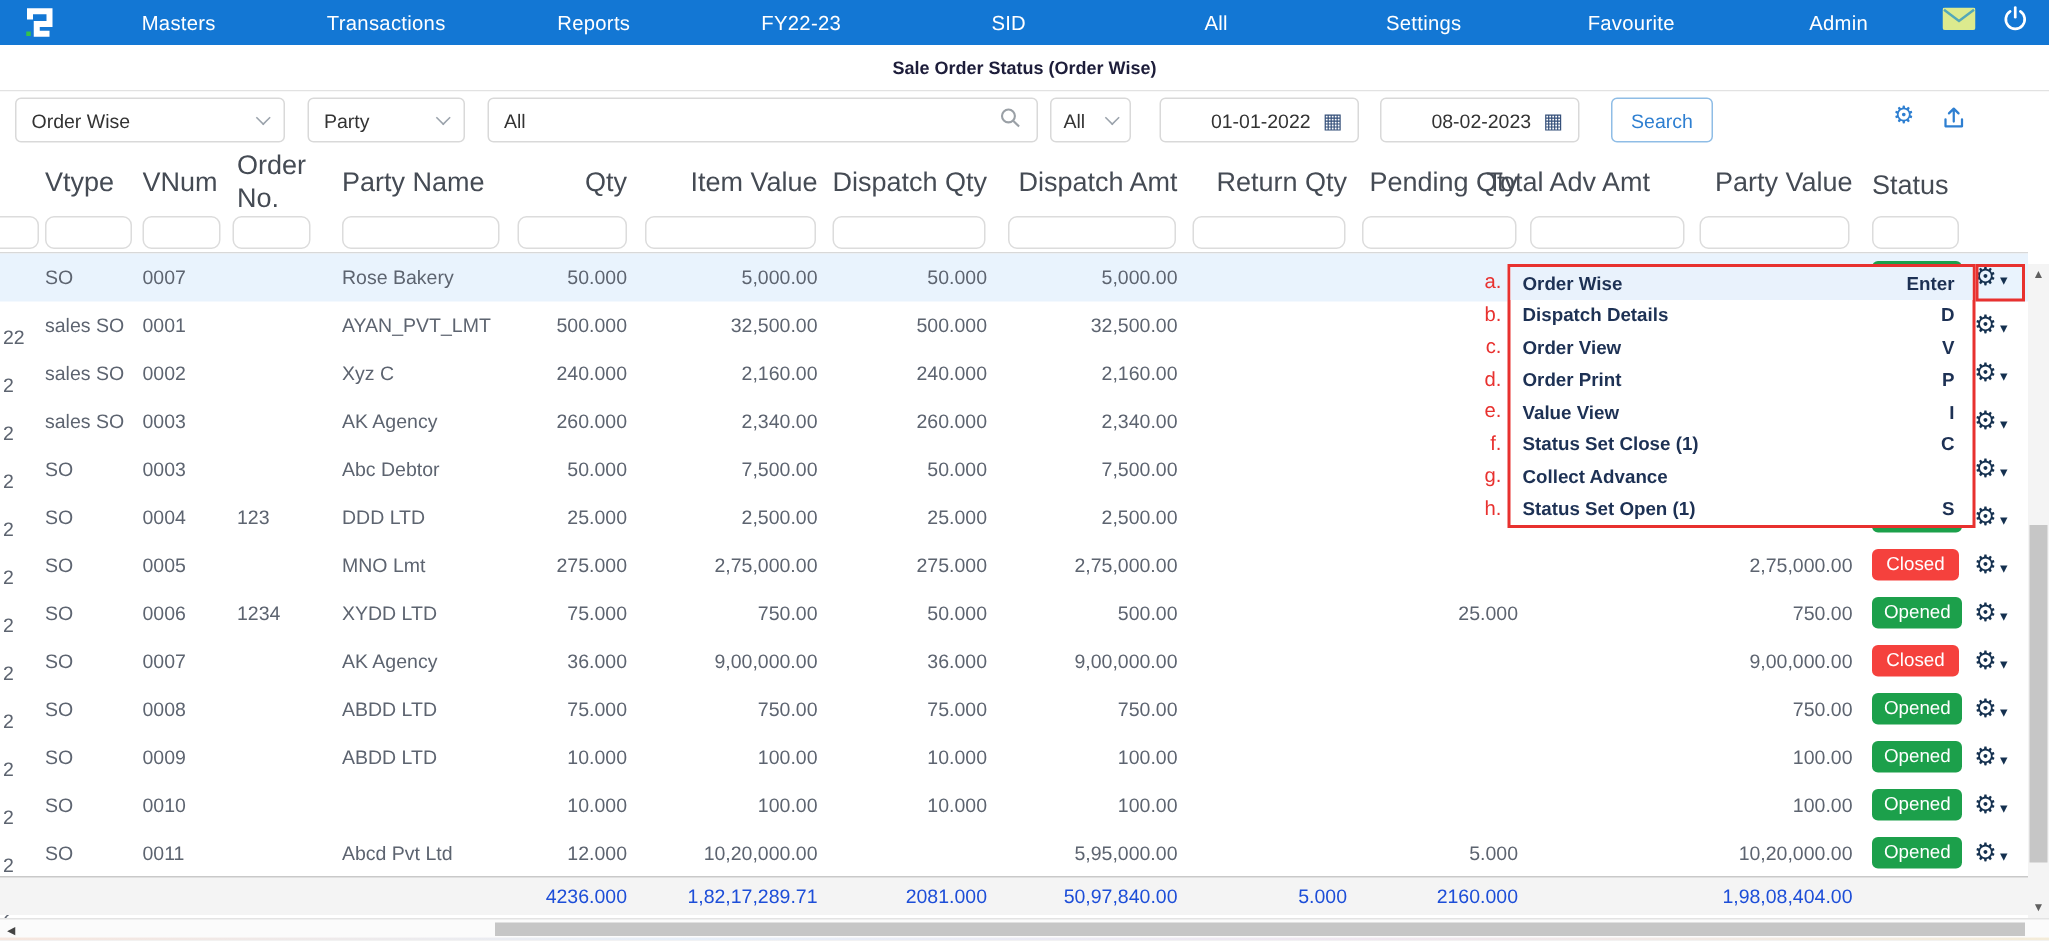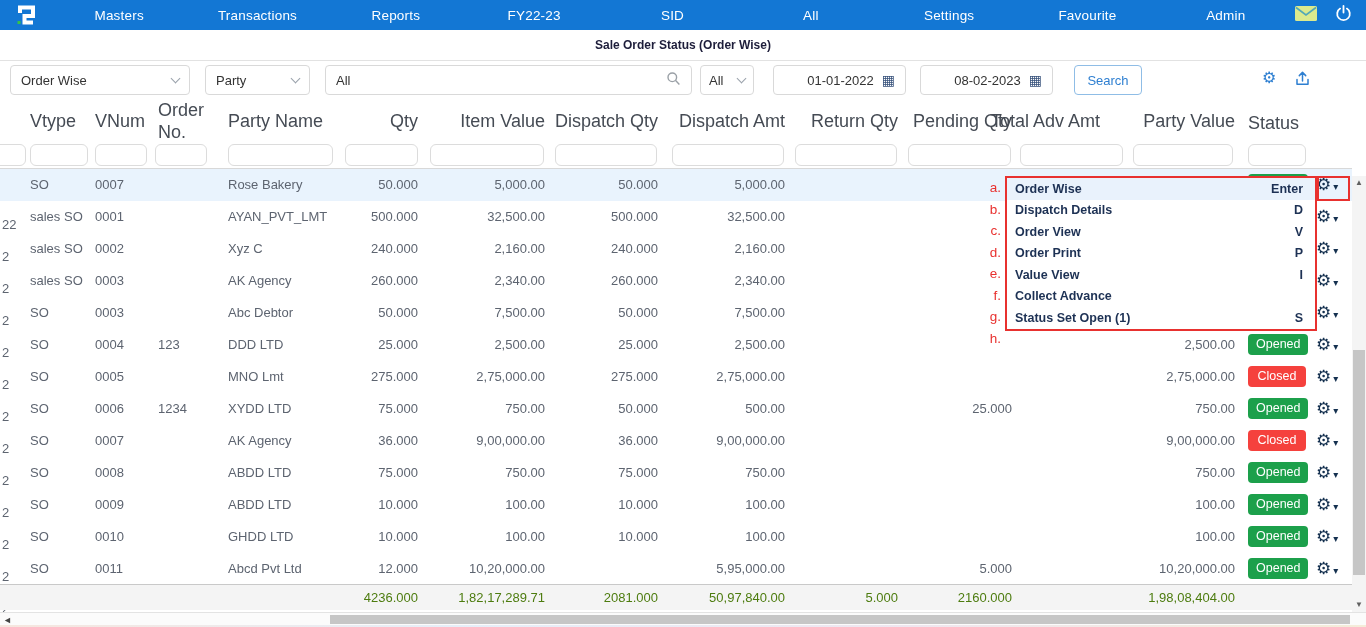--- a/index.html
+++ b/index.html
@@ -89,21 +89,21 @@
   .badge{ display:inline-block; min-width:58px; text-align:center; padding:4px 8px; border-radius:4px;
           color:#fff; font-size:12.5px; line-height:1; }
   .badge.opened{ background:#1ca04b; }
   .badge.closed{ background:#f5413d; }
   .c-status.cell{ line-height:normal; padding-top:5px; }
   .gear-btn{ color:#14304f; cursor:pointer; }
   .gear-glyph{ font-size:17px; }
   .gear-caret{ font-size:10px; margin-left:2px; }
 
   .totals{ position:absolute; top:584px; left:0; right:0; height:26px; background:#f4f4f4;
-           border-top:1px solid #c9c9c9; font-size:13px; color:#4d7c0f; }
+           border-top:1px solid #c9c9c9; font-size:13px; color:#1d4ed8; }
   .totals .cell{ line-height:25px; }
 
   
   .menu-letters{ position:absolute; left:957px; top:177px; width:44px; z-index:22; }
   .menu-letter{ height:21.5px; line-height:21.5px; text-align:right; color:#e8312f; font-size:13.5px; }
   .context-menu{ position:absolute; left:1005px; top:176px; width:312px; background:#fff;
                  border:2px solid #e8312f; z-index:20; }
   .menu-item{ height:21.5px; display:flex; align-items:center; justify-content:space-between;
               padding:0 12px 0 8px; font-size:12.5px; font-weight:bold; color:#1d3154; cursor:pointer; }
   .menu-item.active{ background:#e9f2fc; }
@@ -445,21 +445,20 @@
       <span class="cell c-status"><span class="badge opened">Opened</span></span>
       <span class="cell c-gear gear-btn">
         <span class="gear-glyph">⚙</span><span class="gear-caret">▾</span>
       </span>
     </div>
       <div class="row">
       <span class="cell c-pre">2</span>
       <span class="cell c-vtype">SO</span>
       <span class="cell c-vnum">0010</span>
       <span class="cell c-ordno"></span>
-      <span class="cell c-party">GHDD LTD</span>
       <span class="cell c-qty num">10.000</span>
       <span class="cell c-item num">100.00</span>
       <span class="cell c-dqty num">10.000</span>
       <span class="cell c-damt num">100.00</span>
       <span class="cell c-rqty num"></span>
       <span class="cell c-pqty num"></span>
       <span class="cell c-tadv num"></span>
       <span class="cell c-pval num">100.00</span>
       <span class="cell c-status"><span class="badge opened">Opened</span></span>
       <span class="cell c-gear gear-btn">
@@ -522,20 +521,24 @@
       </div>
       <div class="menu-item">
         <span>Order Print</span>
         <span>P</span>
       </div>
       <div class="menu-item">
         <span>Value View</span>
         <span>I</span>
       </div>
       <div class="menu-item">
+        <span>Status Set Close (1)</span>
+        <span>C</span>
+      </div>
+      <div class="menu-item">
         <span>Collect Advance</span>
         <span></span>
       </div>
       <div class="menu-item">
         <span>Status Set Open (1)</span>
         <span>S</span>
       </div>
     </div>
 
   <div class="gear-redbox"></div>

